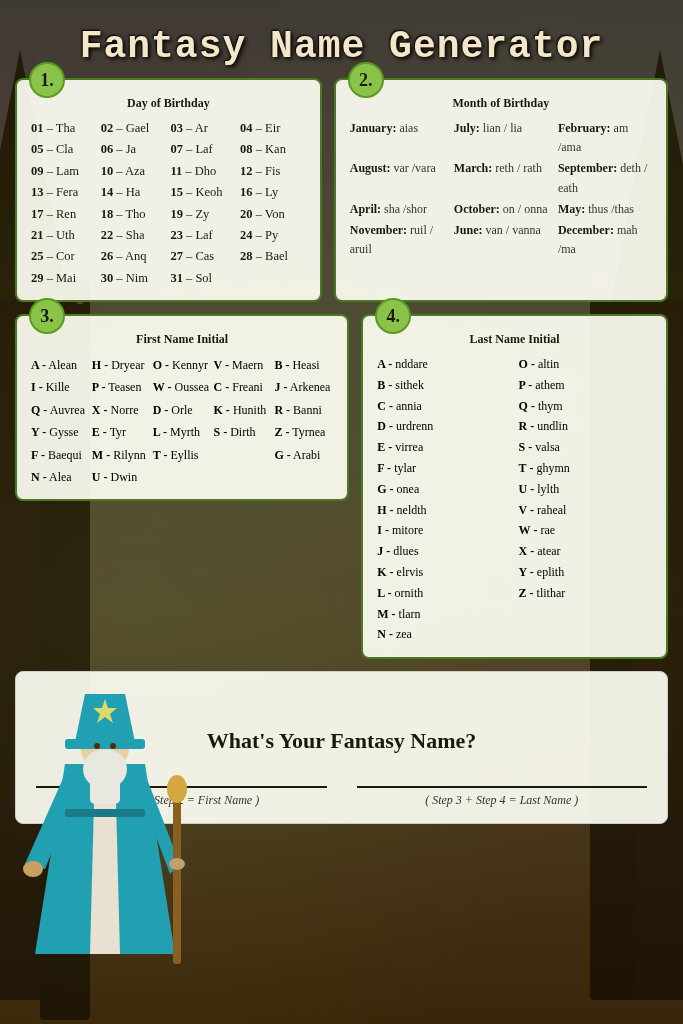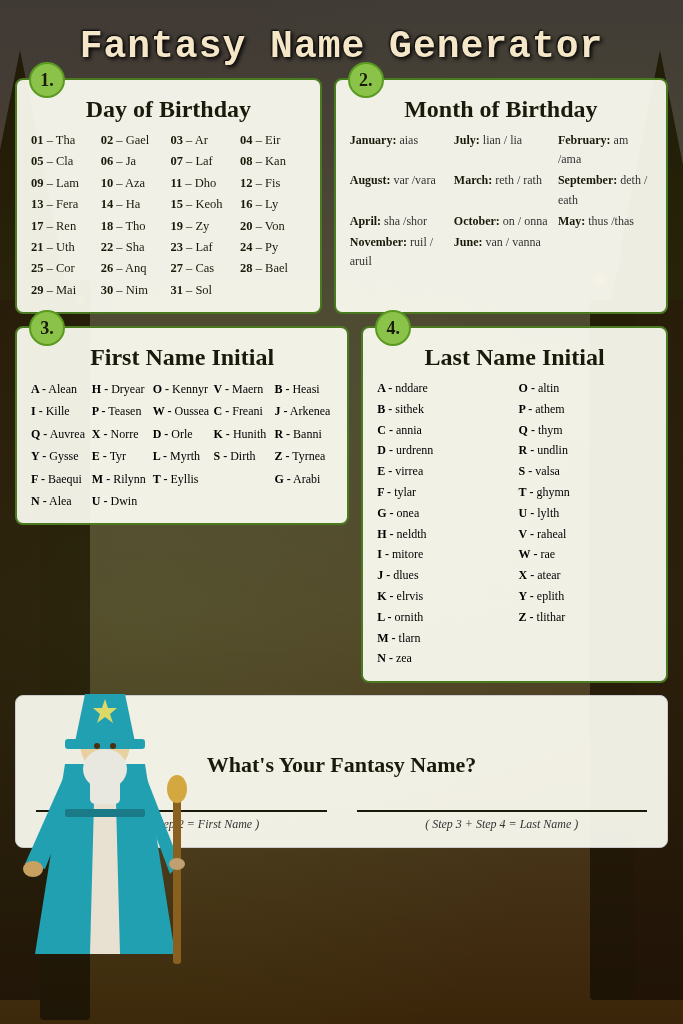--- a/index.html
+++ b/index.html
@@ -67,21 +67,21 @@
       align-items: center;
       justify-content: center;
       font-size: 18px;
       font-weight: bold;
       font-family: Georgia, serif;
       border: 2px solid #5a9a20;
     }
 
     .panel-title {
       text-align: center;
-      font-size: 24px;
+      font-size: 12px;
       font-weight: bold;
       font-family: Georgia, serif;
       color: #1a1a0a;
       margin-bottom: 8px;
       margin-top: 6px;
     }
 
     
     .panel-day {
       flex: 1;
@@ -333,20 +333,21 @@
           <div class="month-item"><span class="month-name">July:</span> <span class="month-value">lian / lia</span></div>
           <div class="month-item"><span class="month-name">February:</span> <span class="month-value">am /ama</span></div>
           <div class="month-item"><span class="month-name">August:</span> <span class="month-value">var /vara</span></div>
           <div class="month-item"><span class="month-name">March:</span> <span class="month-value">reth / rath</span></div>
           <div class="month-item"><span class="month-name">September:</span> <span class="month-value">deth / eath</span></div>
           <div class="month-item"><span class="month-name">April:</span> <span class="month-value">sha /shor</span></div>
           <div class="month-item"><span class="month-name">October:</span> <span class="month-value">on / onna</span></div>
           <div class="month-item"><span class="month-name">May:</span> <span class="month-value">thus /thas</span></div>
           <div class="month-item"><span class="month-name">November:</span> <span class="month-value">ruil / aruil</span></div>
           <div class="month-item"><span class="month-name">June:</span> <span class="month-value">van / vanna</span></div>
+          <div class="month-item"><span class="month-name">December:</span> <span class="month-value">mah /ma</span></div>
         </div>
     </div>
   </div>
 
   <div class="panels-row-bottom">
 
     <div class="panel panel-first">
       <div class="panel-number">3.</div>
       <div class="panel-title">First Name Initial</div>
       <div class="initial-grid" id="initial-grid-first">

